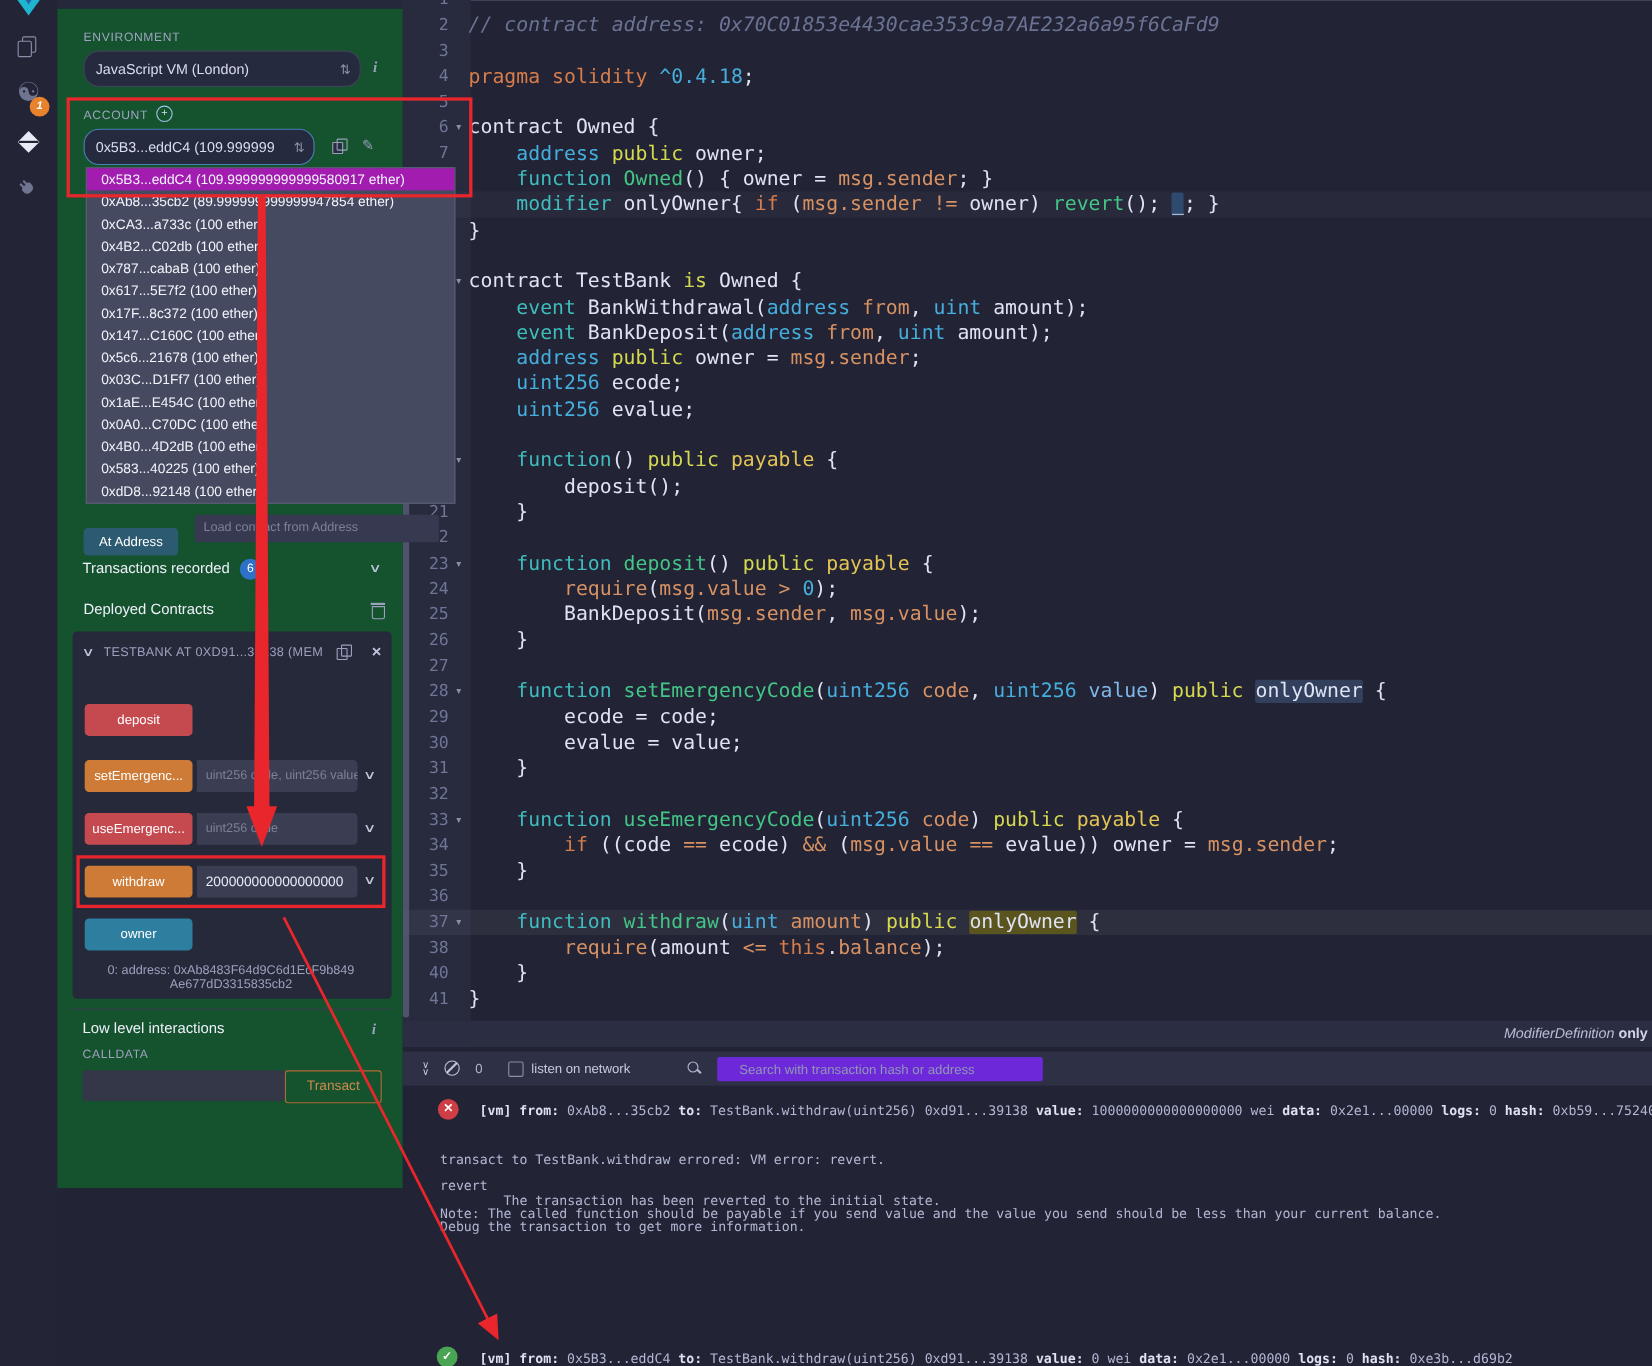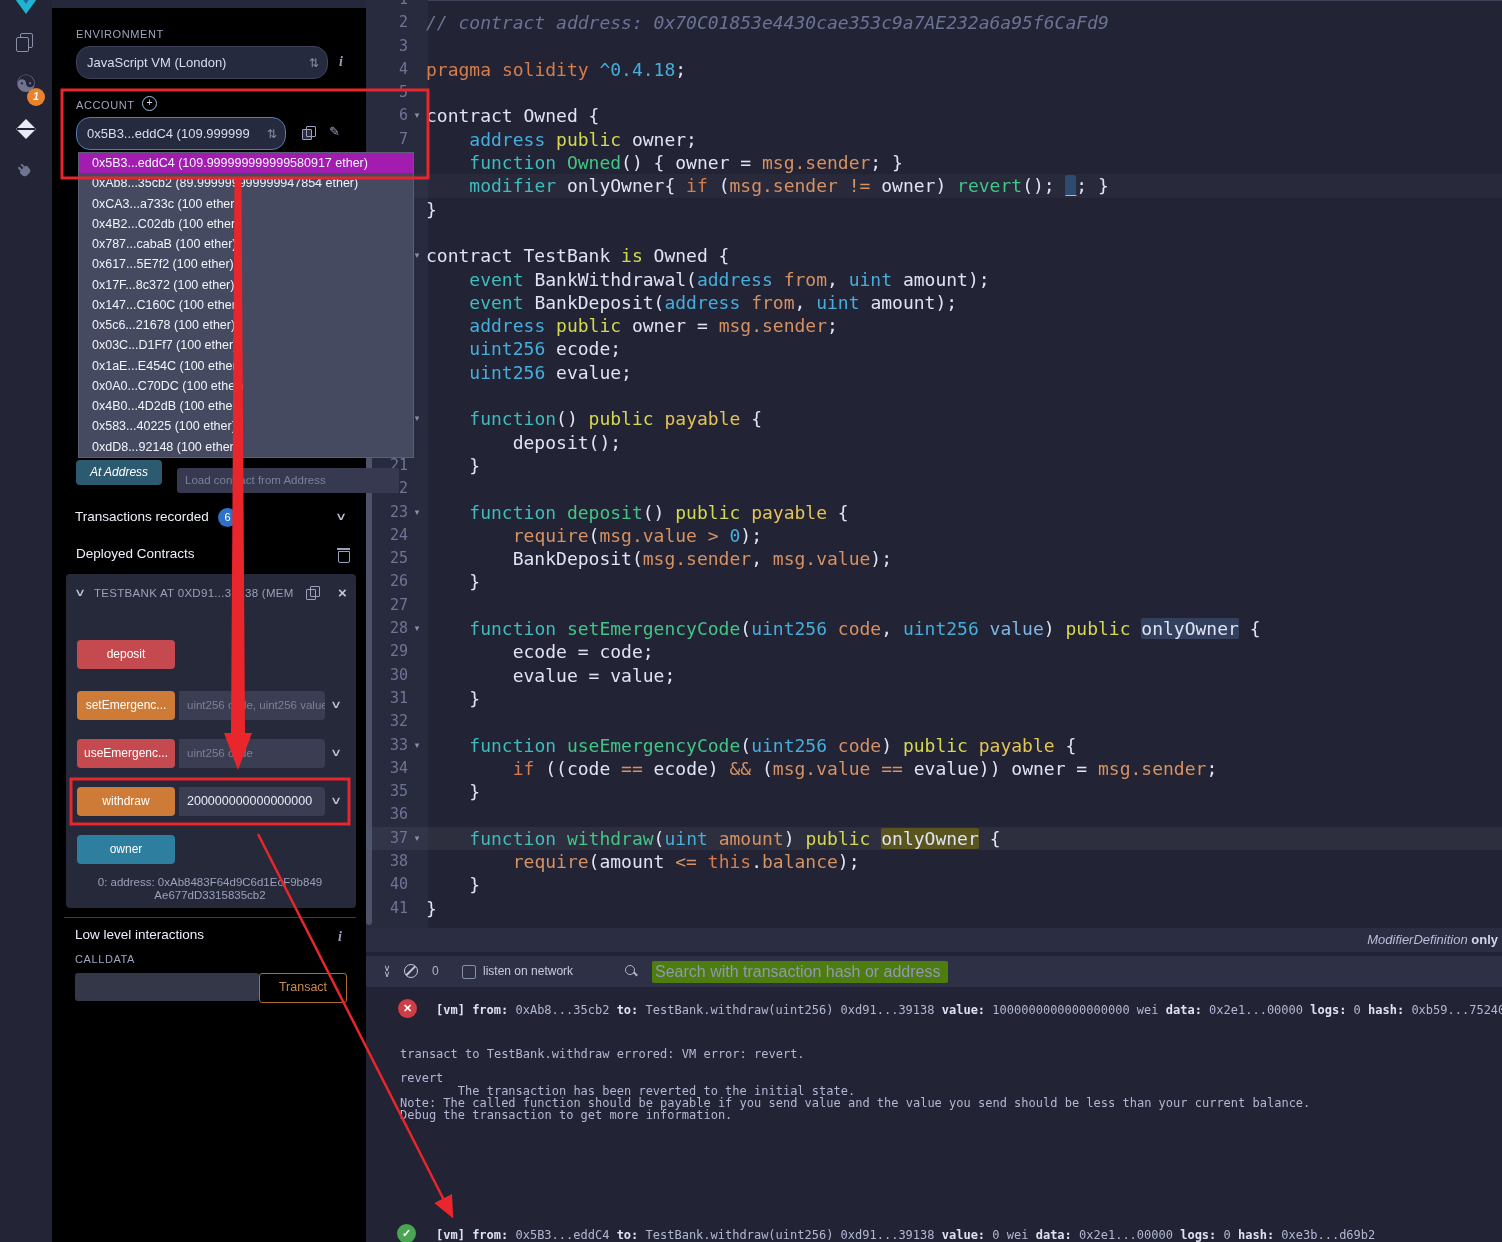--- a/index.html
+++ b/index.html
@@ -18,21 +18,21 @@
   .i-files::after{content:"";position:absolute;left:0;top:4px;width:11px;height:13px;border:1.6px solid #8a8fa8;border-radius:2px;background:#232435;}
   .i-sol{left:0px;top:70px;font-size:24px;}
   .badge1{left:27px;top:88px;width:18px;height:18px;border-radius:50%;background:#e8822d;
           color:#fff;font-size:10px;font-style:italic;font-weight:bold;text-align:center;line-height:18px;z-index:2;}
   .i-eth{left:19px;top:122px;width:14px;height:14px;background:#e8eaf5;transform:rotate(45deg);}
   .i-eth-cut{left:17px;top:128px;width:18px;height:2px;background:#232435;transform:rotate(0deg);z-index:2;}
   .i-plug{left:16px;top:162px;width:16px;height:16px;transform:rotate(-45deg);}
   .i-plug::before{content:"";position:absolute;left:3px;top:6px;width:10px;height:8px;background:#6f7490;border-radius:2px 2px 4px 4px;}
   .i-plug::after{content:"";position:absolute;left:5px;top:2px;width:2px;height:5px;background:#6f7490;box-shadow:4px 0 0 #6f7490;}
   
-  .panel{left:52px;top:0;width:314px;height:1242px;background:#000000;z-index:10;}
+  .panel{left:52px;top:0;width:314px;height:1080px;background:#14532d;z-index:10;}
   .panel-topstrip{left:0;top:0;width:314px;height:8px;background:#25273a;}
   .lbl{color:#9fa3c0;font-size:11px;letter-spacing:.6px;}
   .sel{background:#262a3f;border:1px solid #3e4157;border-radius:14px;color:#d9ddf2;
        font-size:13px;line-height:32px;padding-left:10px;box-sizing:border-box;}
   .stepper{position:absolute;right:8px;top:0;color:#8a8fa8;font-size:12px;}
   .i-info{font-family:"Liberation Serif",serif;font-style:italic;font-weight:bold;
           color:#9aa0bd;font-size:14px;}
   .i-plus{width:13px;height:13px;border:1px solid #9fc0e8;border-radius:50%;color:#cfe0f5;
           font-size:10px;line-height:12px;text-align:center;}
   .i-copy{width:13px;height:14px;}
@@ -84,22 +84,22 @@
   .term{left:366px;top:952px;width:1136px;height:290px;background:#222334;z-index:6;}
   .term-bar{left:0;top:4px;width:1136px;height:31px;background:#2e3046;}
   .tchev{color:#c2c6dd;font-size:9px;line-height:6px;text-align:center;}
   .i-ban{width:12px;height:12px;border:1.6px solid #c2c6dd;border-radius:50%;}
   .i-ban::before{content:"";position:absolute;left:-1px;top:4.5px;width:13px;height:1.6px;
                  background:#c2c6dd;transform:rotate(-45deg);}
   .chkbox{width:12px;height:12px;border:1px solid #8a90a6;border-radius:2px;background:#2e3046;}
   .i-mag{width:8px;height:8px;border:1.6px solid #aeb3cf;border-radius:50%;}
   .i-mag::after{content:"";position:absolute;left:7px;top:7px;width:5px;height:1.8px;
                 background:#aeb3cf;transform:rotate(45deg);}
-  .srch{background:#4d7c0f;border:none;border-radius:2px;color:#c6cade;font-size:16px;
-        padding:0 3px;box-sizing:border-box;font-family:"Liberation Sans",sans-serif;}
+  .srch{background:#6d28d9;border:none;border-radius:2px;color:#c6cade;font-size:12px;
+        padding:0 20px;box-sizing:border-box;font-family:"Liberation Sans",sans-serif;}
   .srch::placeholder{color:#9197b5;}
   .tmono{font-family:"DejaVu Sans Mono",monospace;font-size:12px;color:#b2b7d4;white-space:pre;}
   .tb{font-weight:bold;color:#dde1f2;}
   .st-ic{width:19px;height:19px;border-radius:50%;color:#fff;text-align:center;
          line-height:19px;font-size:11px;font-weight:bold;}
   .err{background:#cf3d45;}
   .ok{background:#49a553;}
   
   .sb{left:366px;top:0;width:6px;height:956px;z-index:7;}
   .sb-thumb{position:absolute;left:0;width:6px;border-radius:3px;background:#555a72;opacity:.85;}
@@ -134,21 +134,21 @@
 
     <div class="abs lbl" style="left:24px;top:99px;">ACCOUNT</div>
     <div class="abs i-plus" style="left:90px;top:96px;">+</div>
     <div class="abs sel" style="left:24px;top:117px;width:210px;height:33px;border-color:#4a7fb5;">
       <span>0x5B3...eddC4 (109.999999</span>
       <span class="stepper" style="top:9px;line-height:14px;">⇅</span>
     </div>
     <div class="abs i-copy" style="left:250px;top:126px;"></div>
     <div class="abs i-pencil" style="left:277px;top:124px;">✎</div>
 
-    <div class="abs btn" style="left:24px;top:460px;width:86px;height:25px;line-height:25px;background:#2c5a70;font-size:12px;font-style:italic;">At Address</div>
+    <div class="abs btn" style="left:24px;top:480px;width:86px;height:25px;line-height:25px;background:#2c5a70;font-size:12px;">At Address</div>
     <div class="abs fn-inp" style="left:125px;top:468px;width:222px;height:25px;line-height:25px;background:#363950;border-radius:3px;">Load contract from Address</div>
 
     <div class="abs" style="left:23px;top:509px;color:#eef0fa;font-size:13.5px;">Transactions recorded</div>
     <div class="abs badge-n" style="left:166px;top:508px;width:19px;height:19px;line-height:19px;">6</div>
     <div class="abs i-chev" style="left:285px;top:510px;">∨</div>
 
     <div class="abs" style="left:24px;top:546px;color:#eef0fa;font-size:13.5px;">Deployed Contracts</div>
     <div class="abs i-trash" style="left:286px;top:548px;"></div>
 
     <div class="abs" style="left:14px;top:574px;width:290px;height:334px;background:#262939;border-radius:4px;"></div>

